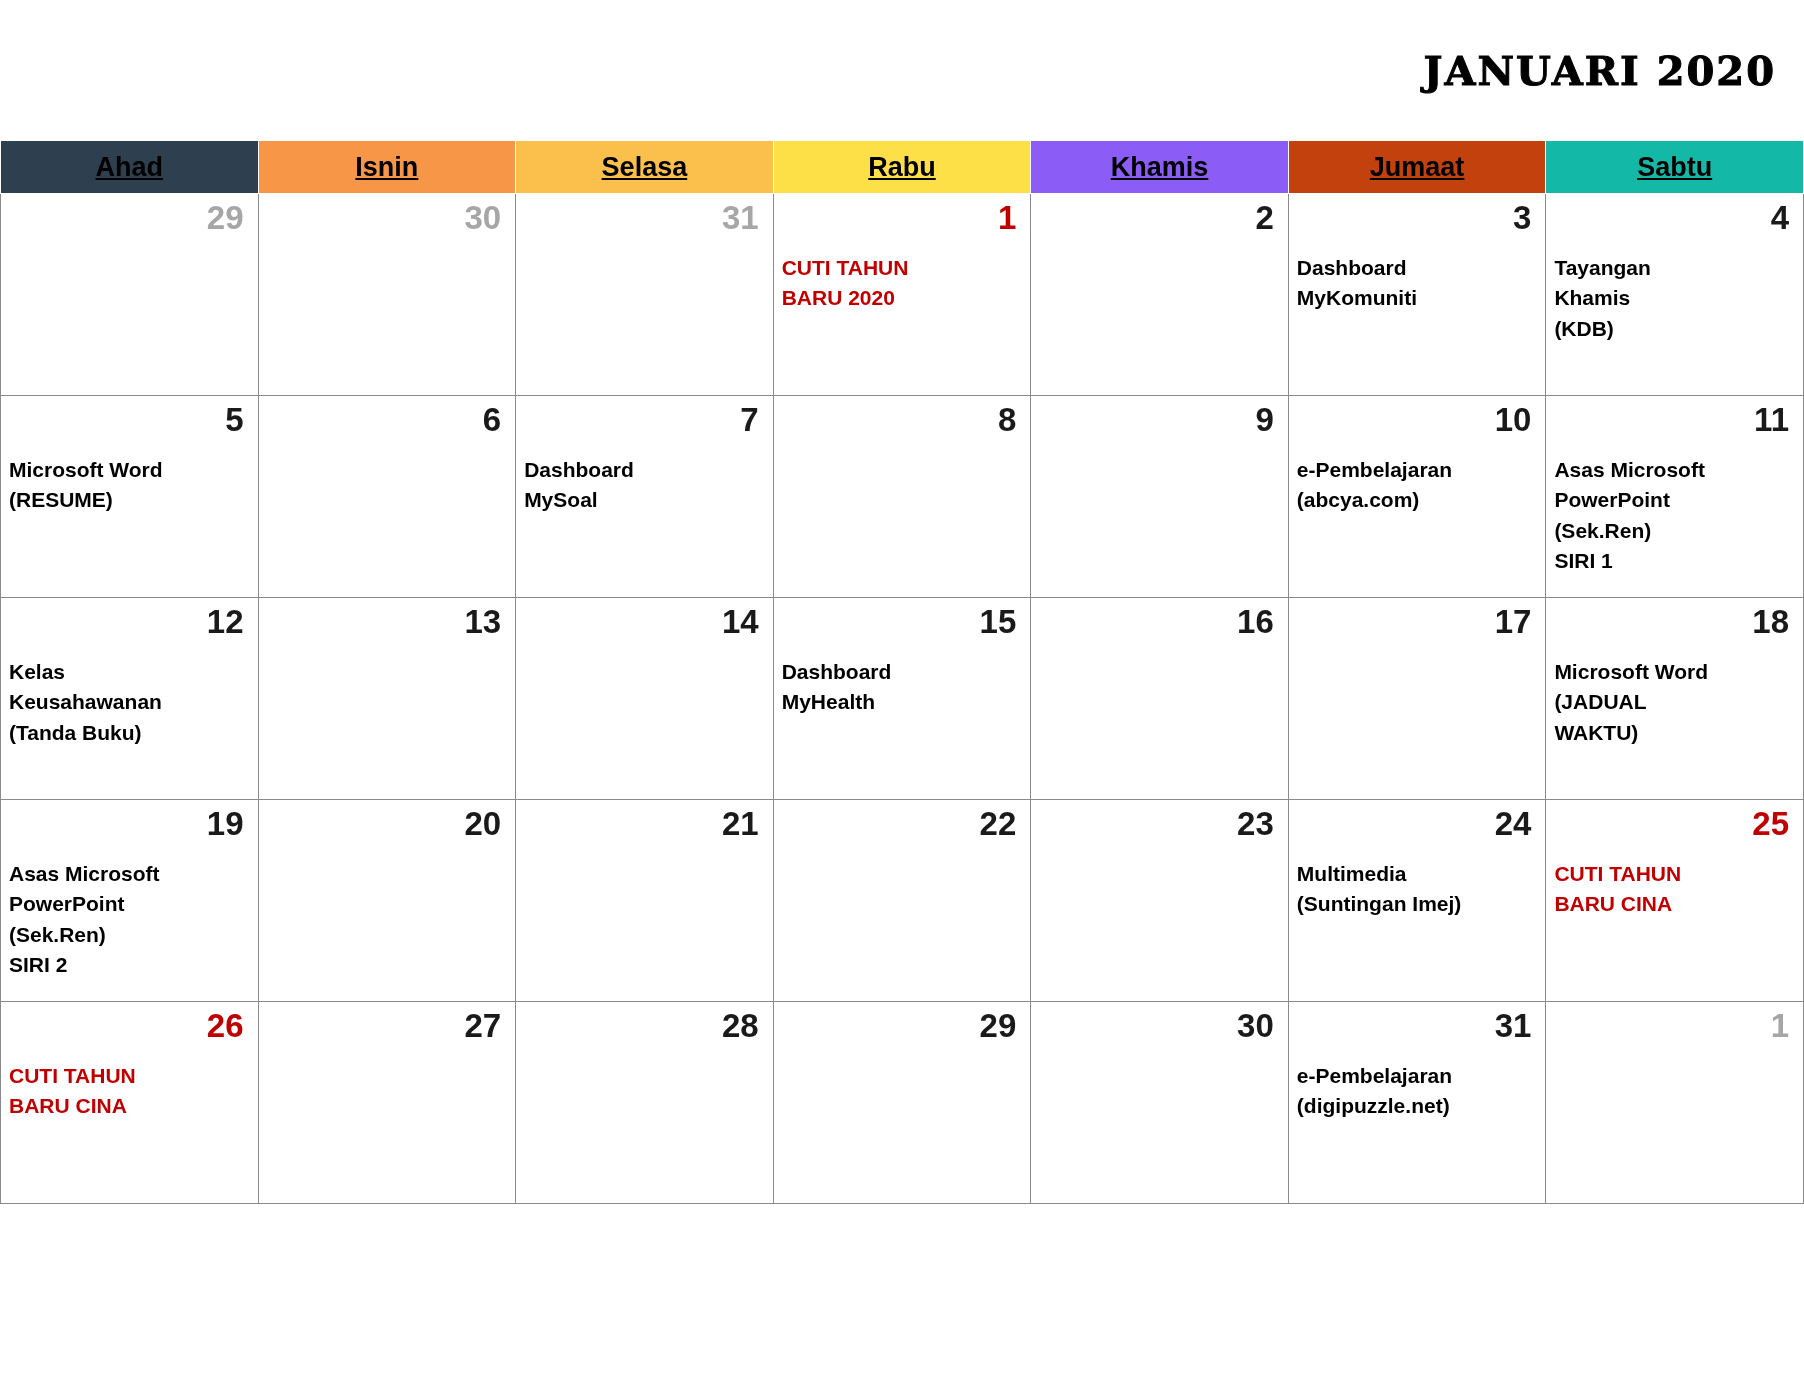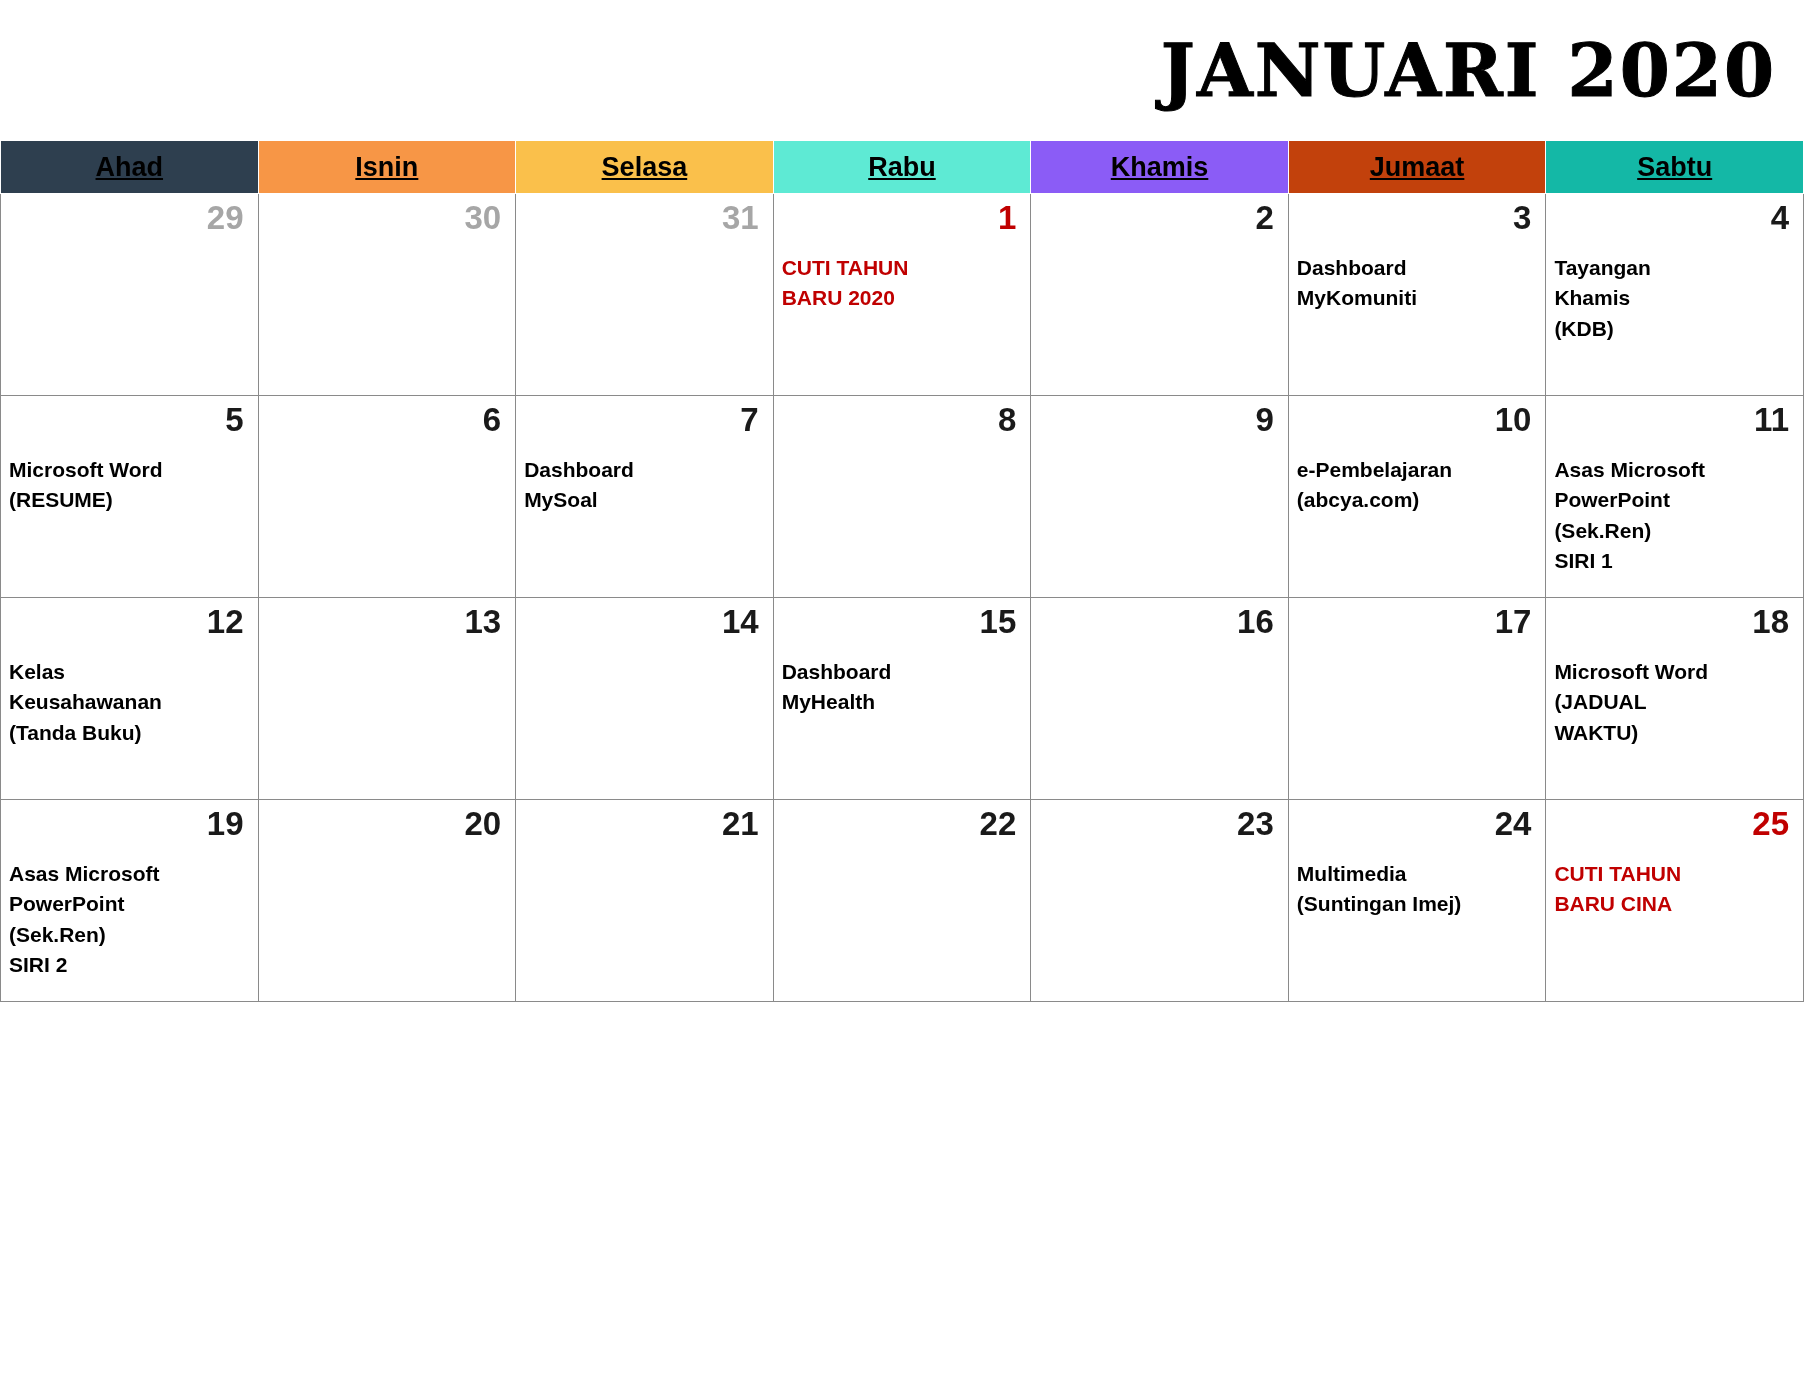--- a/index.html
+++ b/index.html
@@ -23,21 +23,21 @@
     height: 140px;
     display: flex;
     align-items: center;
     justify-content: flex-end;
     padding-right: 28px;
     box-sizing: border-box;
   }
   .cal-title {
     font-family: "DejaVu Serif", serif;
     font-weight: bold;
-    font-size: 72px;
+    font-size: 40px;
     letter-spacing: 2px;
     color: #000000;
     text-transform: uppercase;
     -webkit-text-stroke: 1px #000;
   }
   table.calendar {
     border-collapse: collapse;
     table-layout: fixed;
     width: 1804px;
   }
@@ -46,21 +46,21 @@
     font-size: 27px;
     font-weight: bold;
     color: #000;
     border: 1px solid #ffffff;
     padding: 0;
     text-decoration: underline;
   }
   th.dow-0 { background: #2e3f4f; color: #ffffff; }
   th.dow-1 { background: #f79646; }
   th.dow-2 { background: #fac04b; }
-  th.dow-3 { background: #5eead4; }
+  th.dow-3 { background: #fde047; }
   th.dow-4 { background: #8b5cf6; margin-left: 20px; }
   th.dow-5 { background: #c2410c; }
   th.dow-6 { background: #14b8a6; }
 
   table.calendar td {
     border: 1px solid #8a8a8a;
     vertical-align: top;
     padding: 0;
     height: 202px;
     box-sizing: border-box;
@@ -227,16 +227,43 @@
             <div class="daynum">24</div>
             <div class="event">Multimedia
 (Suntingan Imej)</div>
           </td>
           <td>
             <div class="daynum holiday">25</div>
             <div class="event holiday-evt">CUTI TAHUN
 BARU CINA</div>
           </td>
         </tr>
+        <tr>
+          <td class="lastrow">
+            <div class="daynum holiday">26</div>
+            <div class="event holiday-evt">CUTI TAHUN
+BARU CINA</div>
+          </td>
+          <td class="lastrow">
+            <div class="daynum">27</div>
+          </td>
+          <td class="lastrow">
+            <div class="daynum">28</div>
+          </td>
+          <td class="lastrow">
+            <div class="daynum">29</div>
+          </td>
+          <td class="lastrow">
+            <div class="daynum">30</div>
+          </td>
+          <td class="lastrow">
+            <div class="daynum">31</div>
+            <div class="event">e-Pembelajaran
+(digipuzzle.net)</div>
+          </td>
+          <td class="lastrow">
+            <div class="daynum muted">1</div>
+          </td>
+        </tr>
       </tbody>
   </table>
 
 </div>
 
 </body></html>

